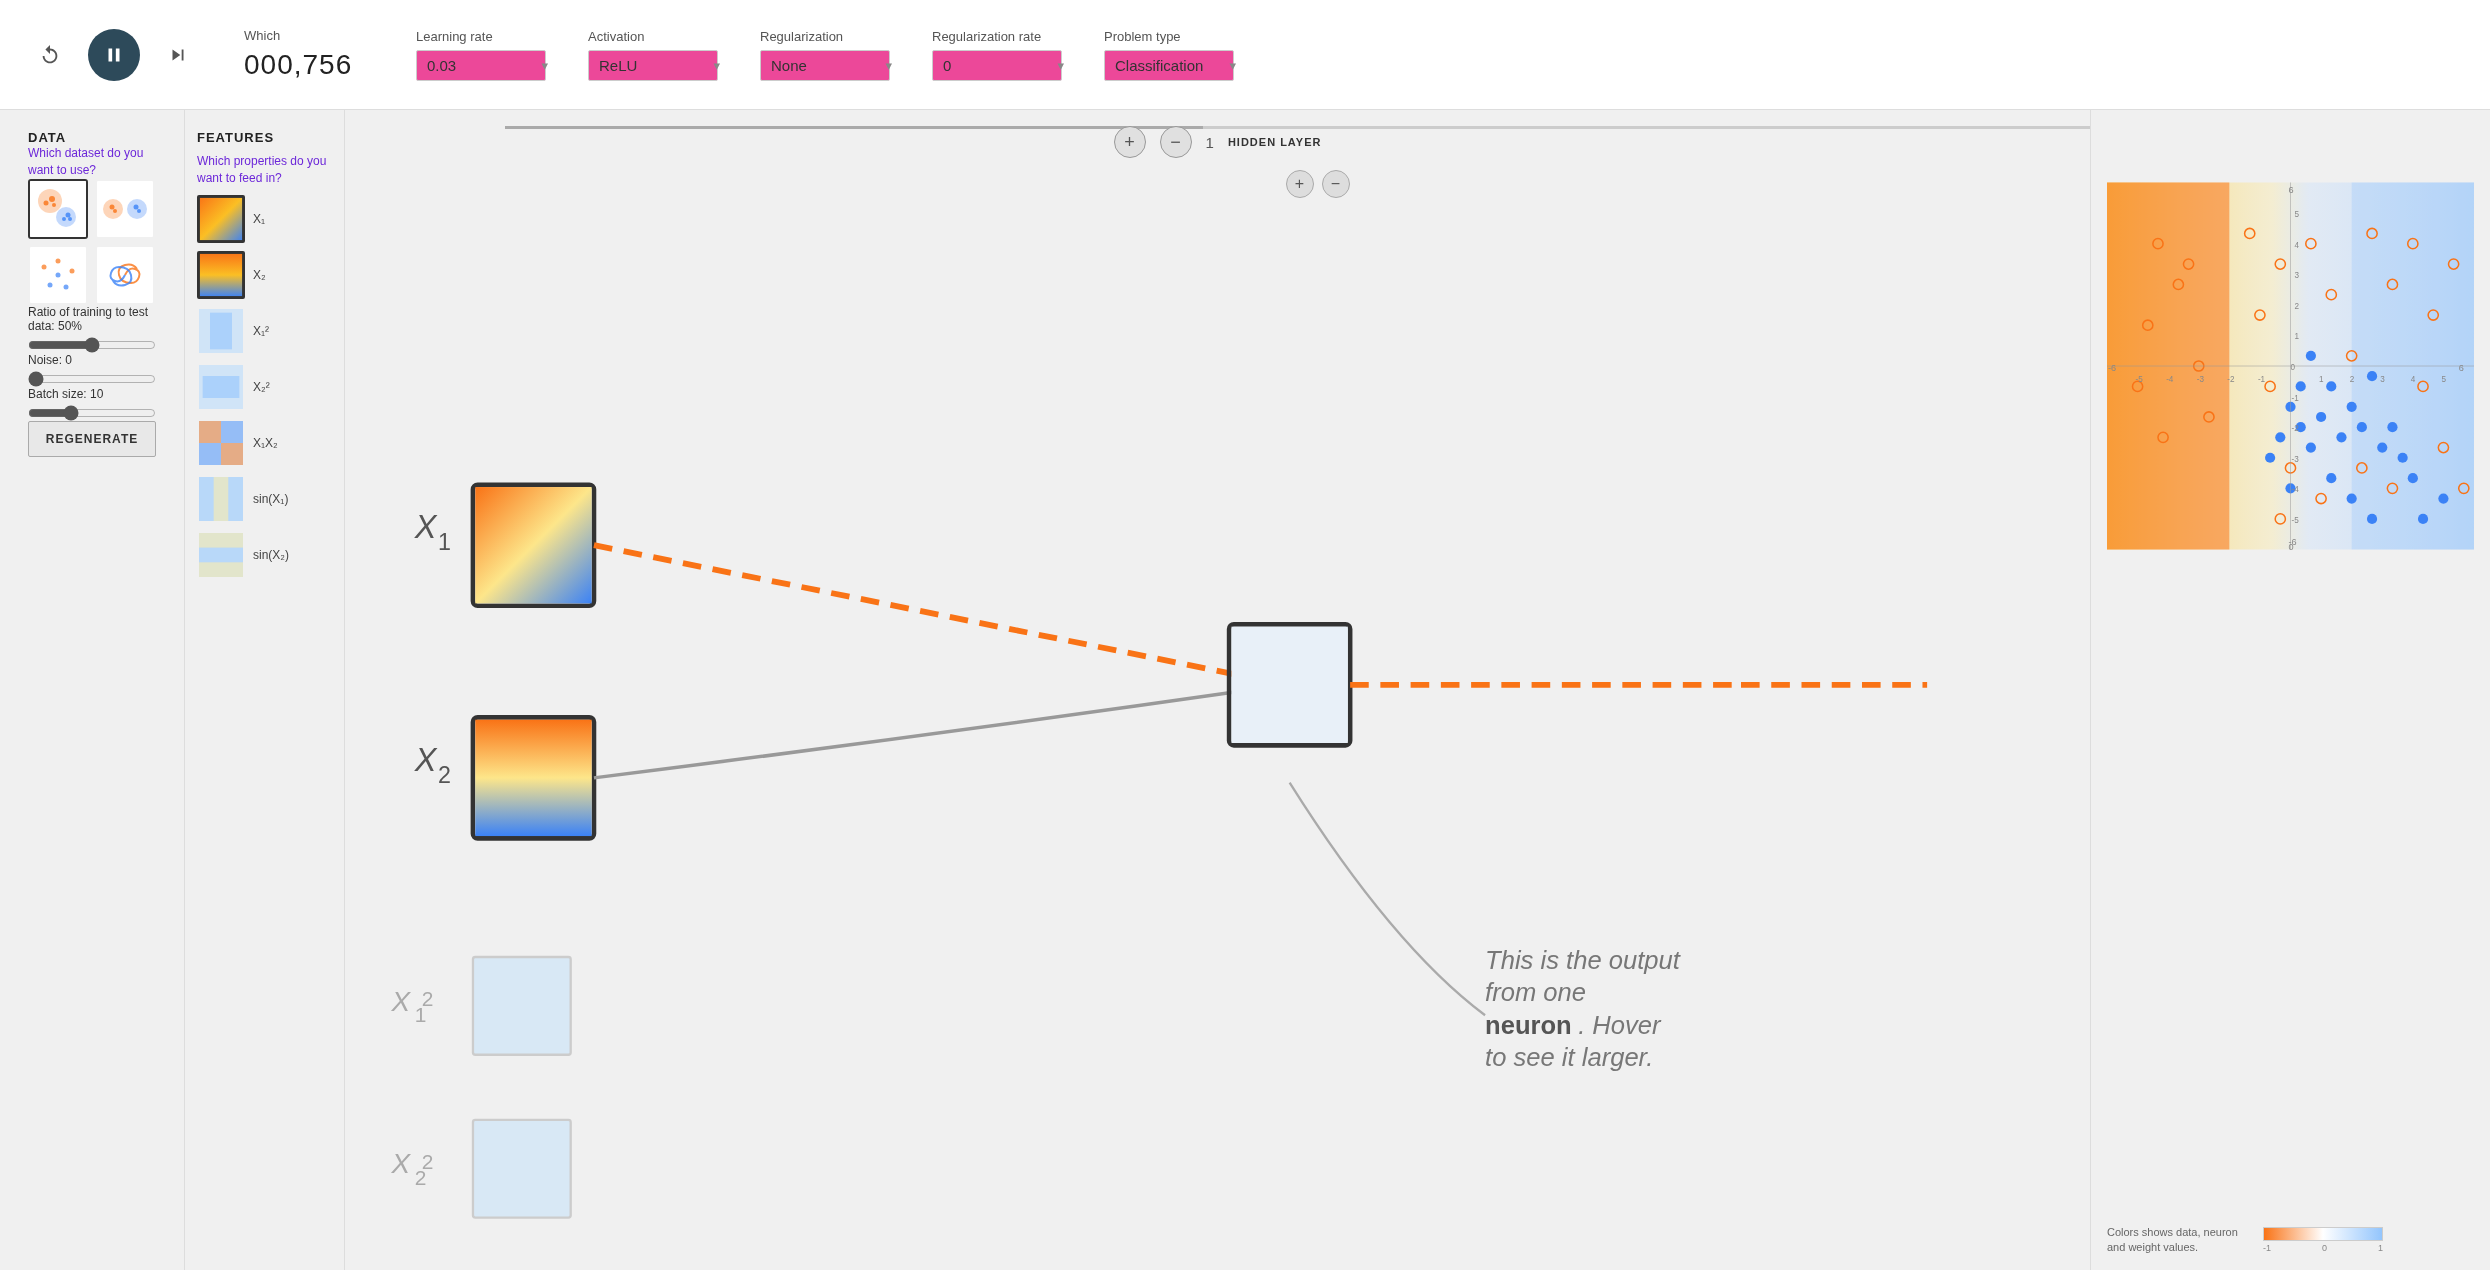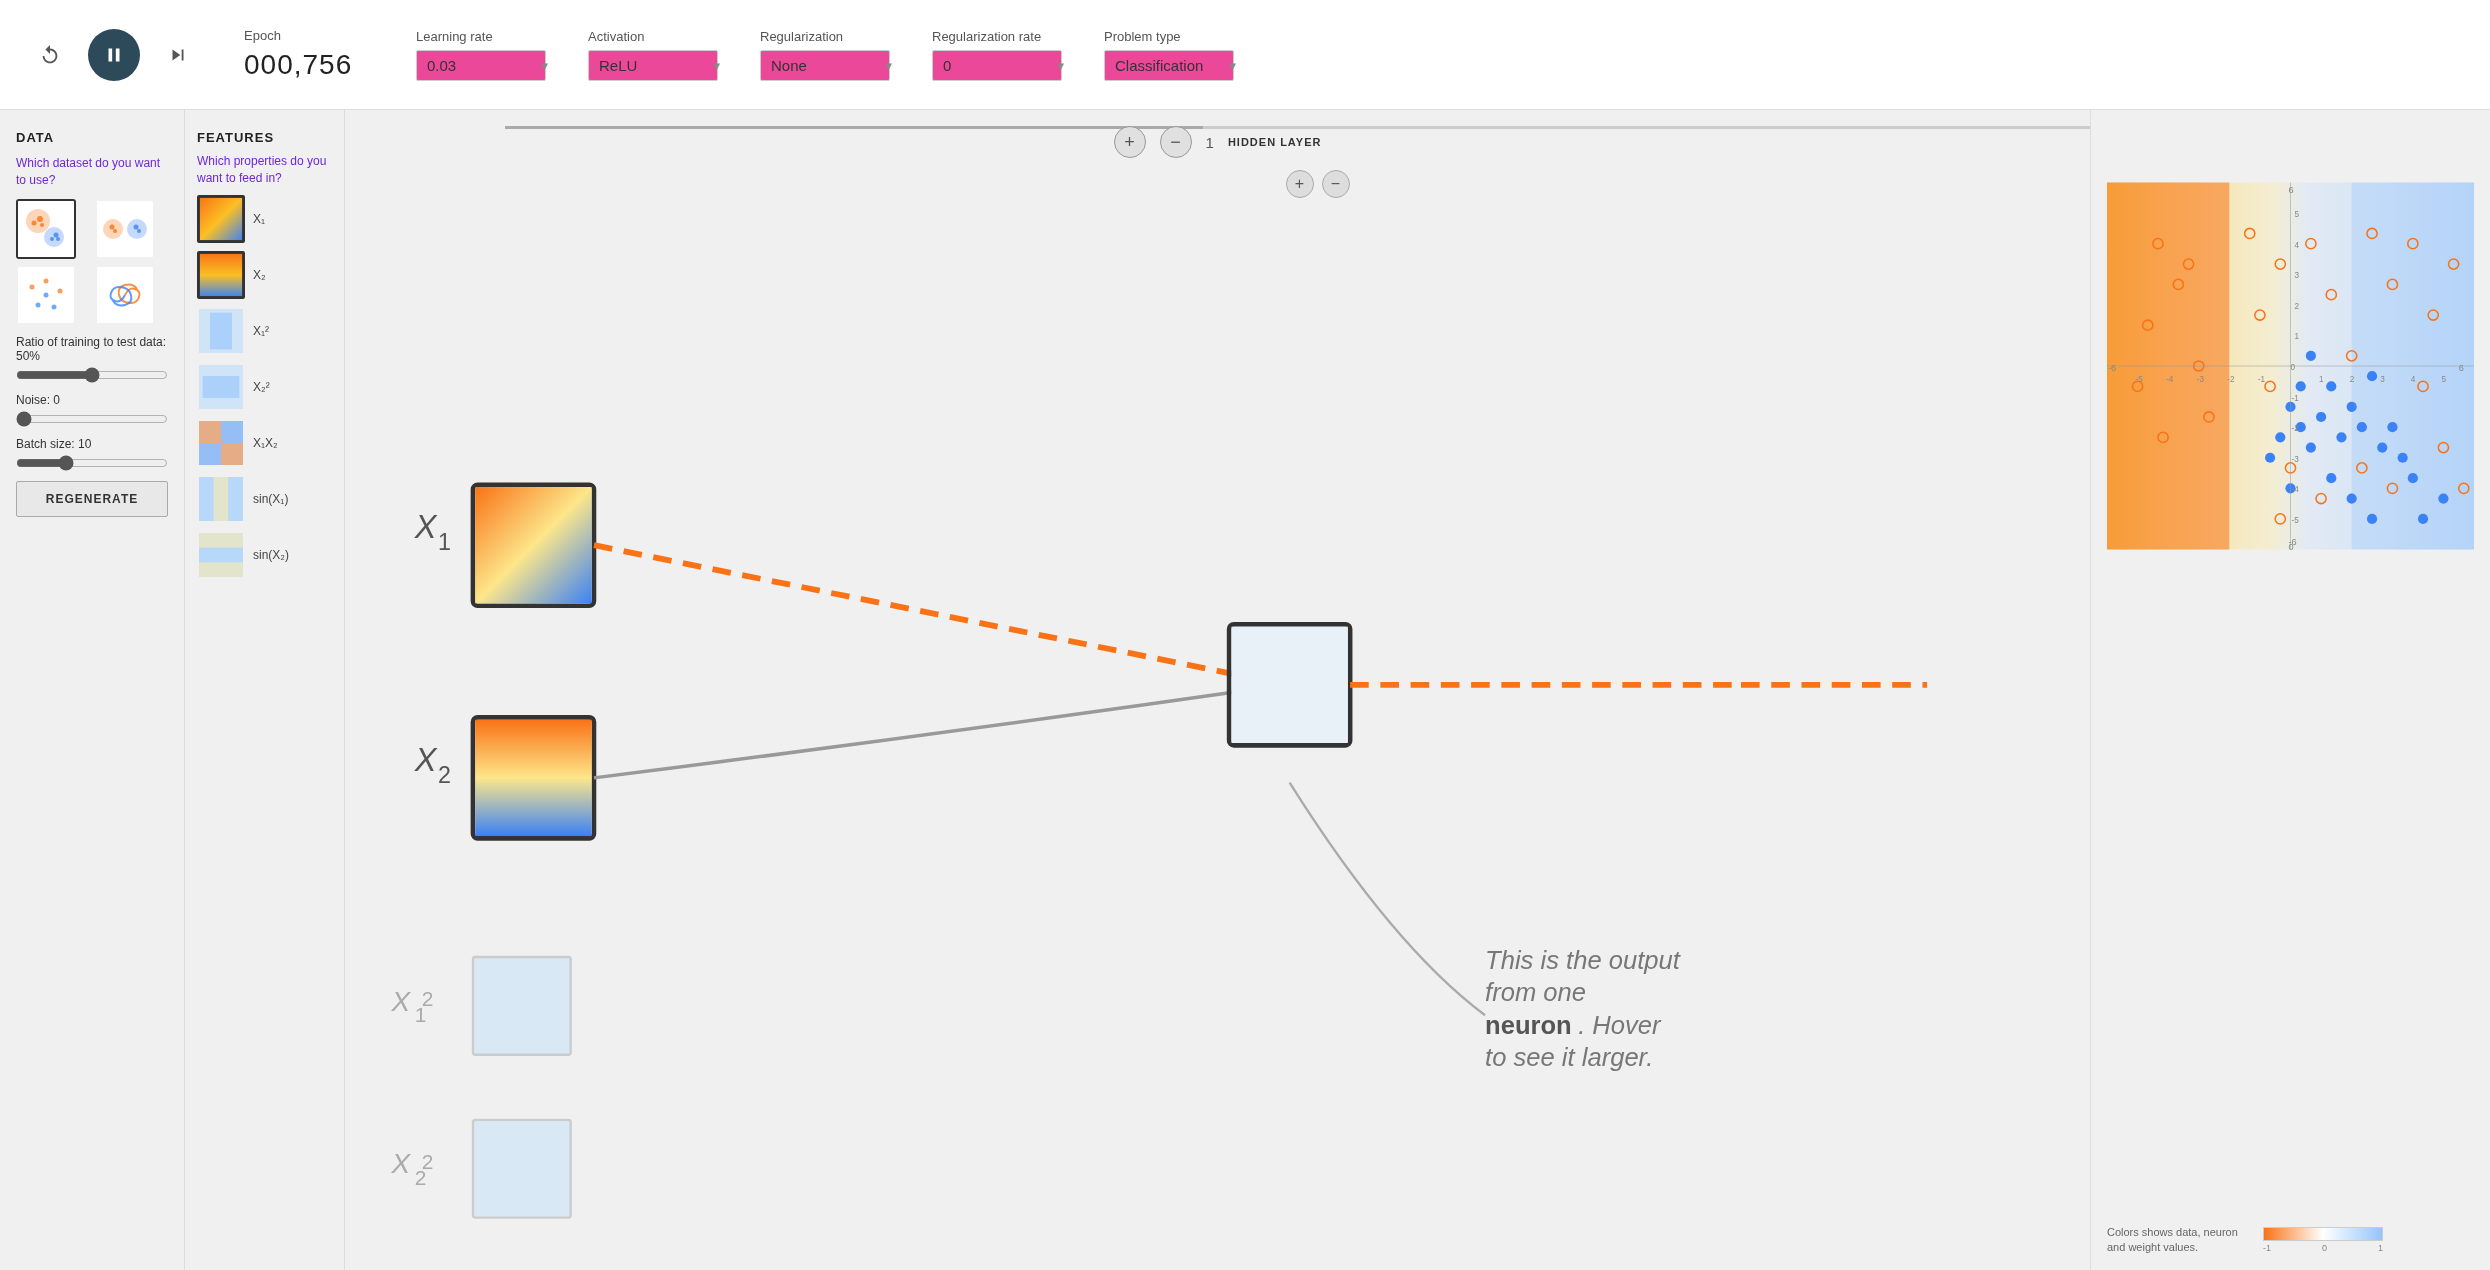--- a/index.html
+++ b/index.html
@@ -35,21 +35,21 @@
     .btn-reset svg, .btn-step svg { fill: #555; }
 
     
     #main {
       display: flex; height: calc(100vh - 110px); overflow: hidden;
     }
 
     
     #left-panel {
       width: 185px; min-width: 180px; background: #f0f0f0;
-      padding: 20px 16px; display: flex; flex-direction: column; gap: 10px;
+      padding: 20px 28px; display: flex; flex-direction: column; gap: 0;
       border-right: 1px solid #ddd; overflow-y: auto;
     }
     .section-title { font-size: 13px; font-weight: 700; letter-spacing: 1px; color: #222; text-transform: uppercase; }
     .section-sub { font-size: 12px; color: #6d28d9; line-height: 1.4; }
     .dataset-grid { display: grid; grid-template-columns: 1fr 1fr; gap: 6px; }
     .dataset-thumb {
       width: 60px; height: 60px; border-radius: 3px; cursor: pointer;
       display: flex; align-items: center; justify-content: center; overflow: hidden;
     }
     .dataset-thumb.active { border: 2px solid #333; }
@@ -133,21 +133,21 @@
         </svg>
     </button>
     <button class="btn-round btn-step" title="Step">
       <svg width="22" height="22" viewBox="0 0 24 24">
           <path d="M6 18l8.5-6L6 6v12zM16 6v12h2V6h-2z" fill="#555"></path>
         </svg>
     </button>
   </div>
 
   <div class="ctrl-group">
-    <span class="ctrl-label">Epoch</span>
+    <span class="ctrl-label">Which</span>
     <span class="ctrl-value">000,756</span>
   </div>
 
   <div class="ctrl-group">
     <span class="ctrl-label">Learning rate</span>
     <div class="ctrl-select-wrap">
       <select class="ctrl-select">
         <option>0.03</option><option>0.001</option><option>0.01</option><option>0.1</option>
       </select>
     </div>

